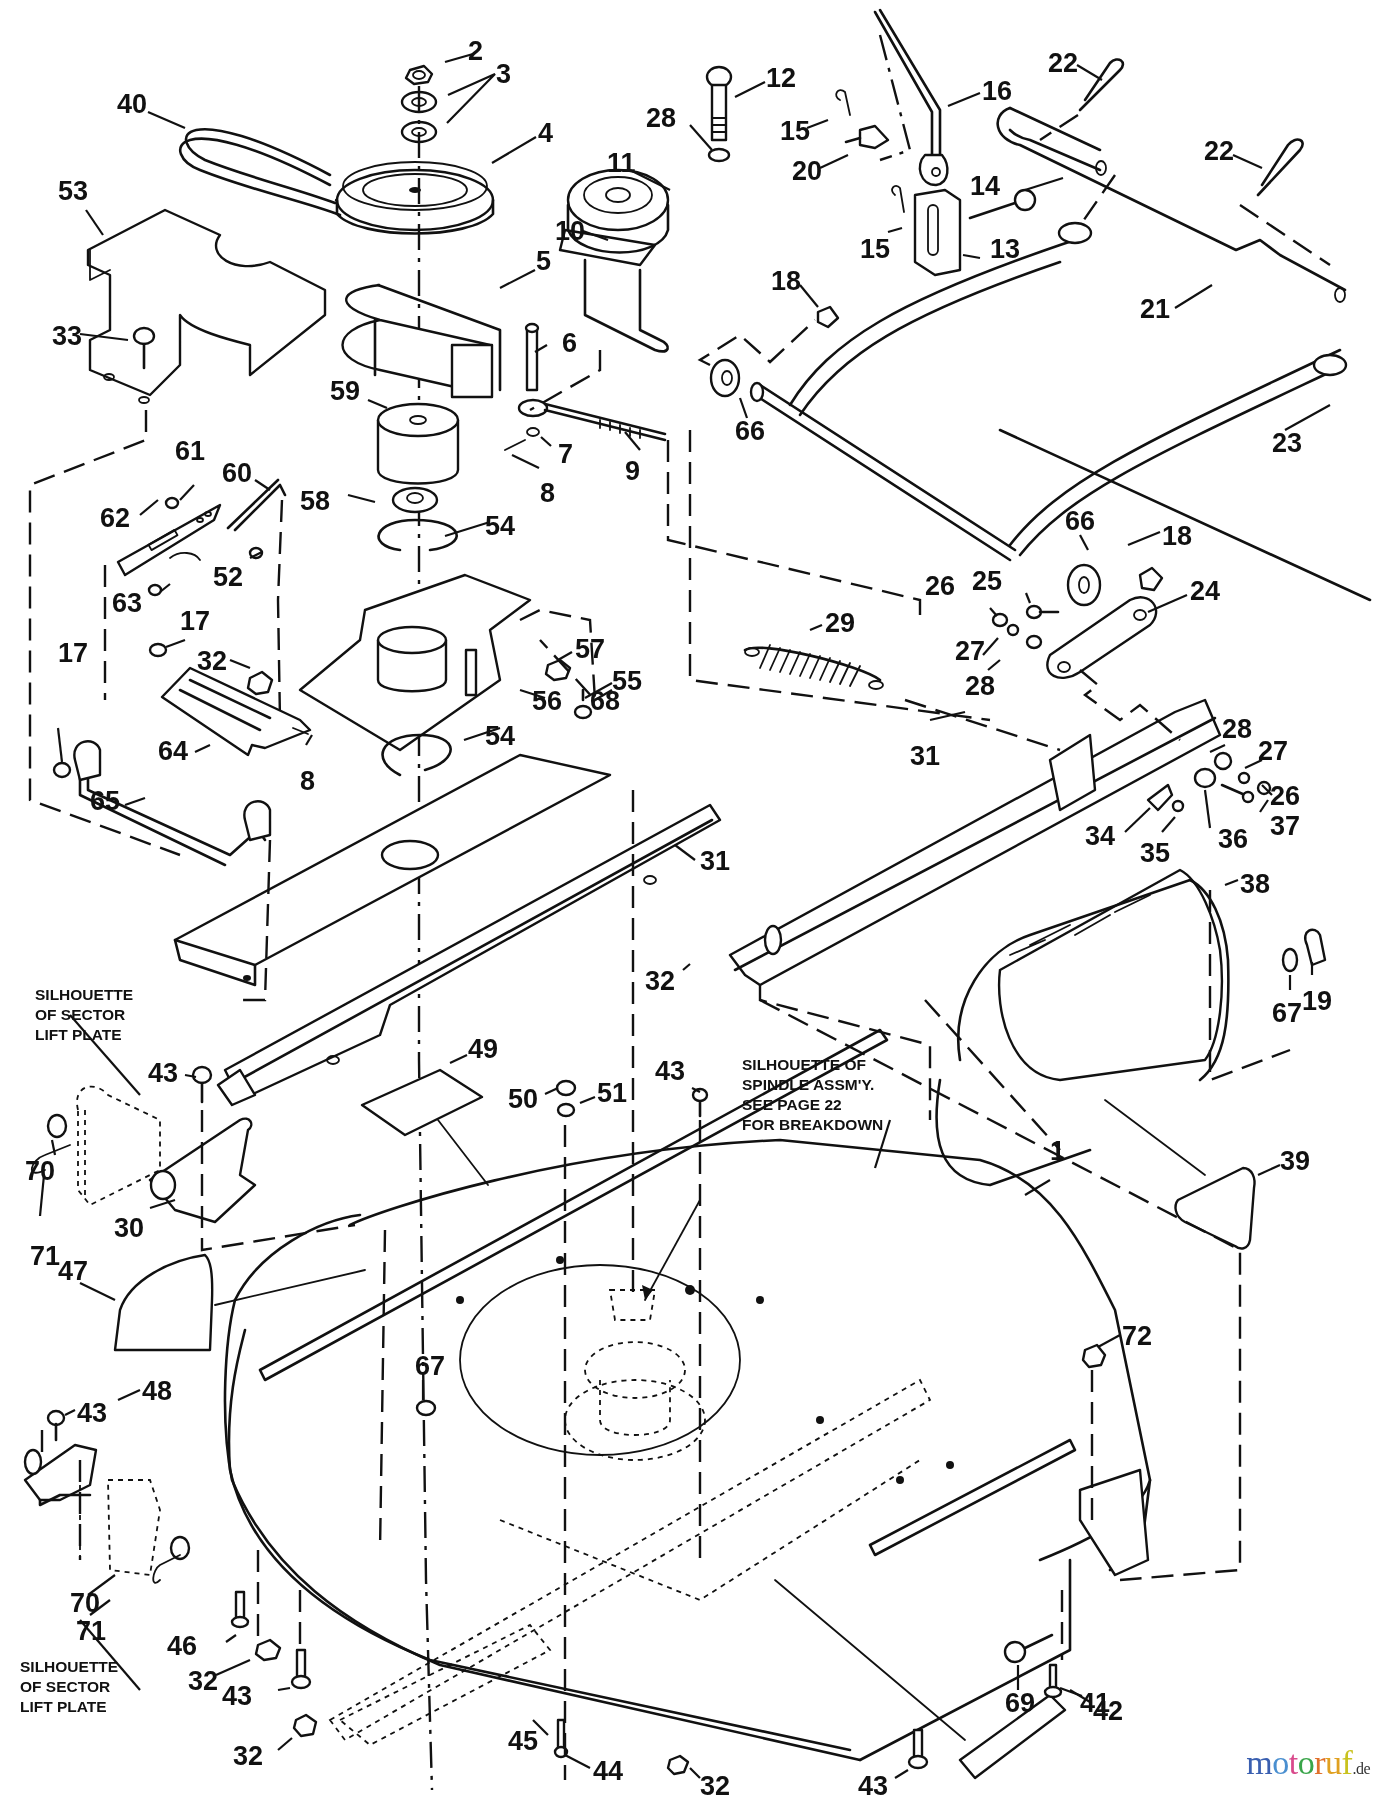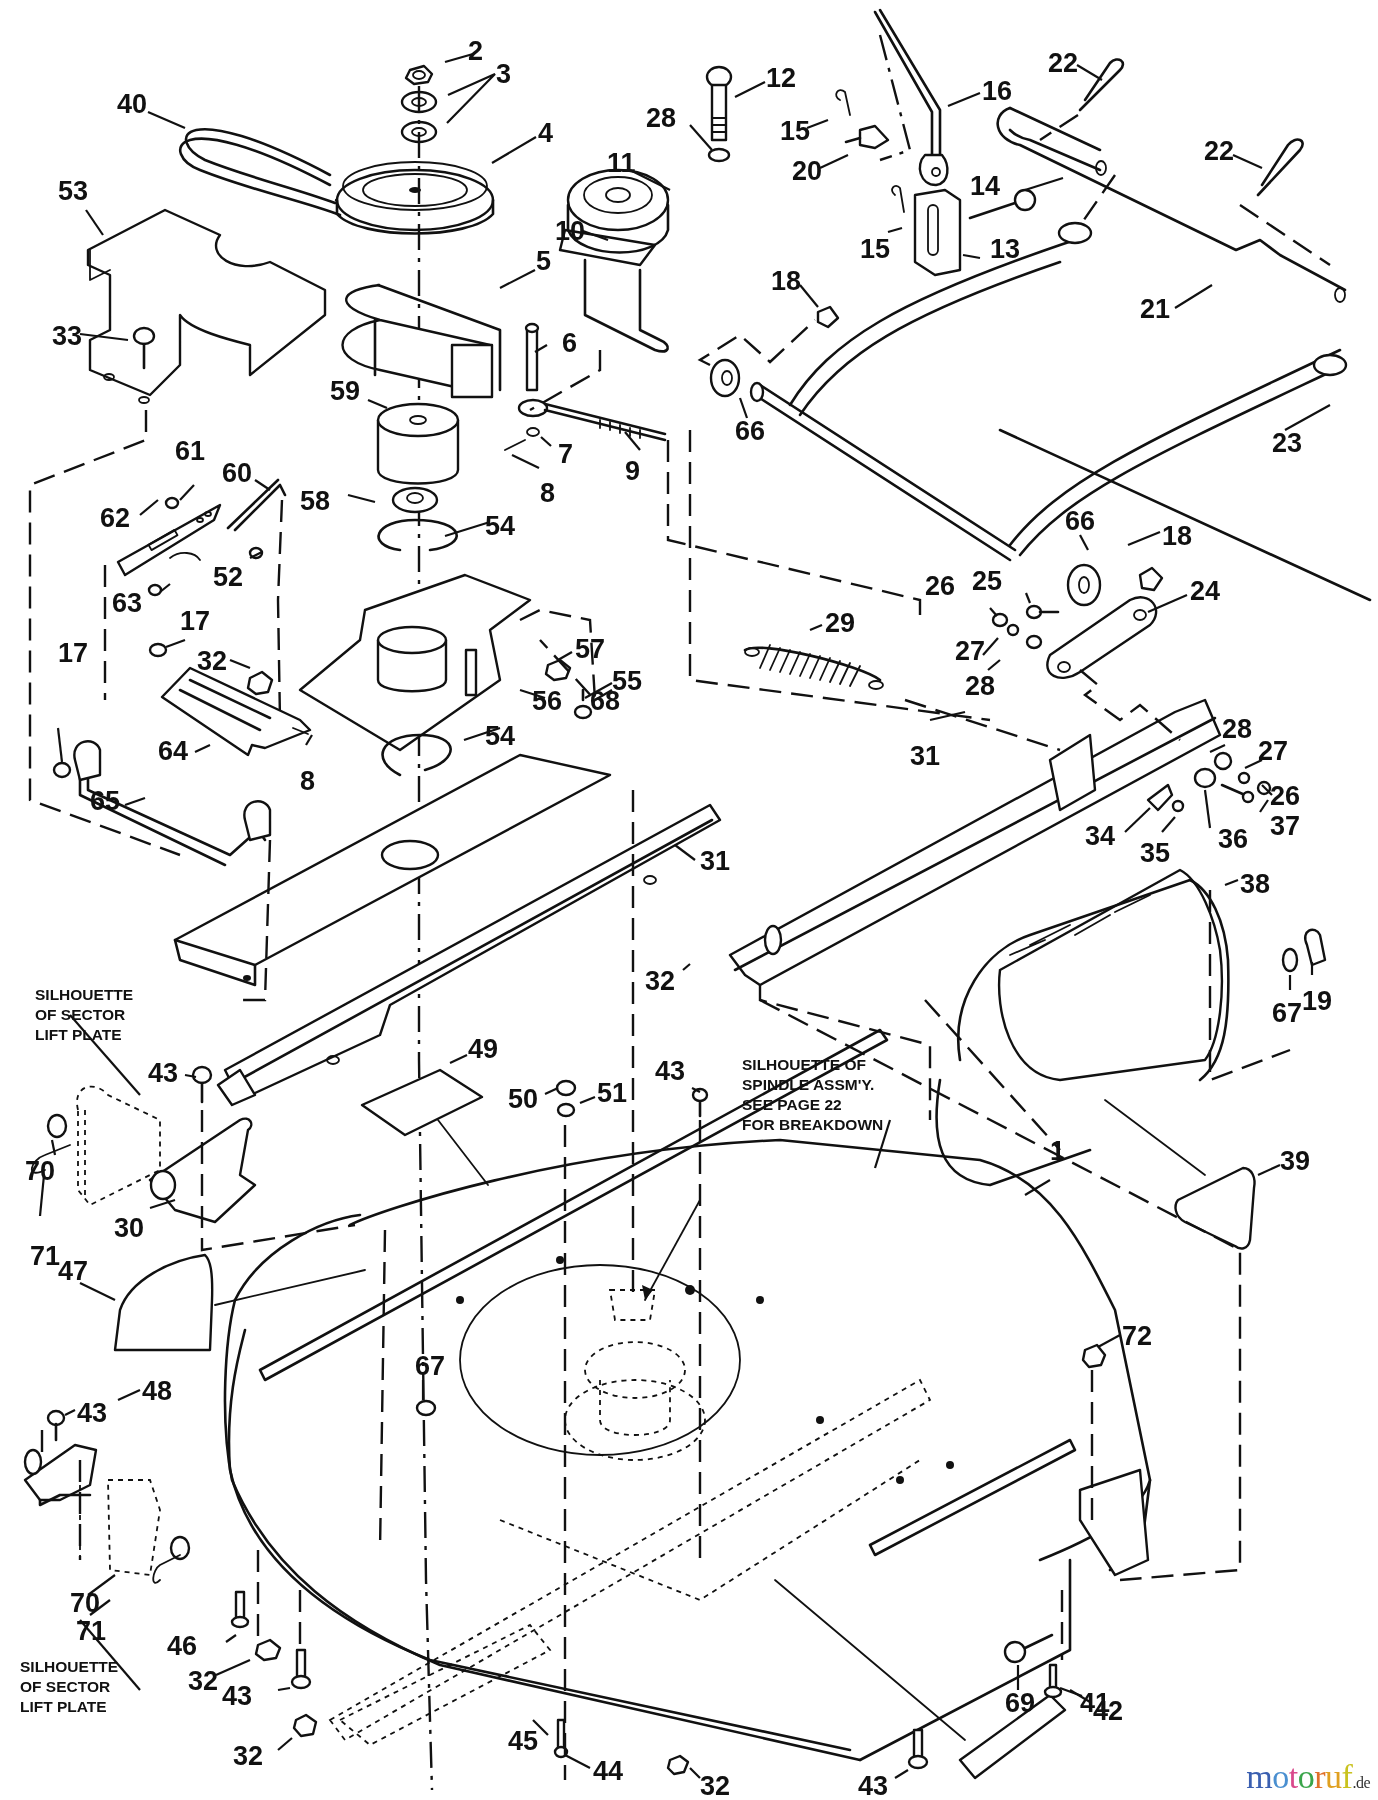--- a/index.html
+++ b/index.html
@@ -10,21 +10,21 @@
   .thin { stroke: #111; fill: none; stroke-width: 1.8; stroke-linecap: round; stroke-linejoin: round; }
   .dash { stroke: #111; fill: none; stroke-width: 2.4; stroke-dasharray: 22 10; }
   .dashdot { stroke: #111; fill: none; stroke-width: 2.4; stroke-dasharray: 26 8 4 8; }
   .dotted { stroke: #111; fill: none; stroke-width: 1.8; stroke-dasharray: 5 5; }
   .fillw { fill: #fff; stroke: #111; stroke-width: 2.4; stroke-linejoin: round; }
   .fillb { fill: #111; }
   .leader { stroke: #111; stroke-width: 2.2; fill: none; }
   .callout { font-family: "Liberation Sans", sans-serif; font-weight: bold; font-size: 27px;
              fill: #111; transform-box: fill-box; }
   .note { font-family: "Liberation Sans", sans-serif; font-weight: bold; font-size: 15.5px; fill: #111; }
-  .wm { position: absolute; right: 8px; bottom: 4px; font-family: "Liberation Serif", serif;
+  .wm { position: absolute; right: 8px; bottom: 18px; font-family: "Liberation Serif", serif;
         font-size: 34px; letter-spacing: -0.5px; }
   .wm span { display: inline-block; }
   .wm .tld { font-size: 16px; color: #333; }
 </style>
 </head>
 <body>
 
 <svg id="diagram" viewBox="0 0 1378 1800" xmlns="http://www.w3.org/2000/svg">
 
   <g>

